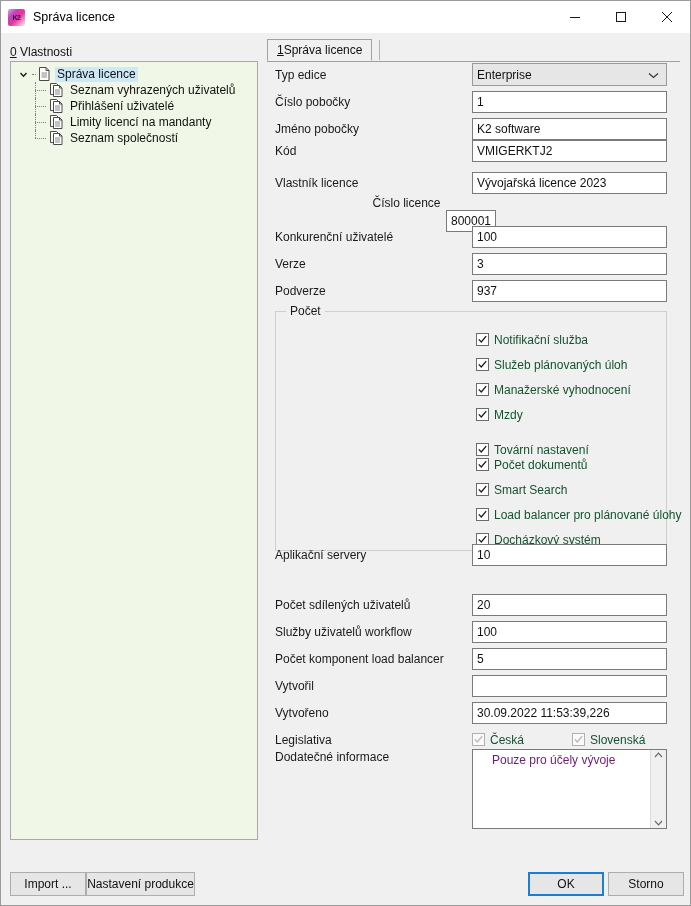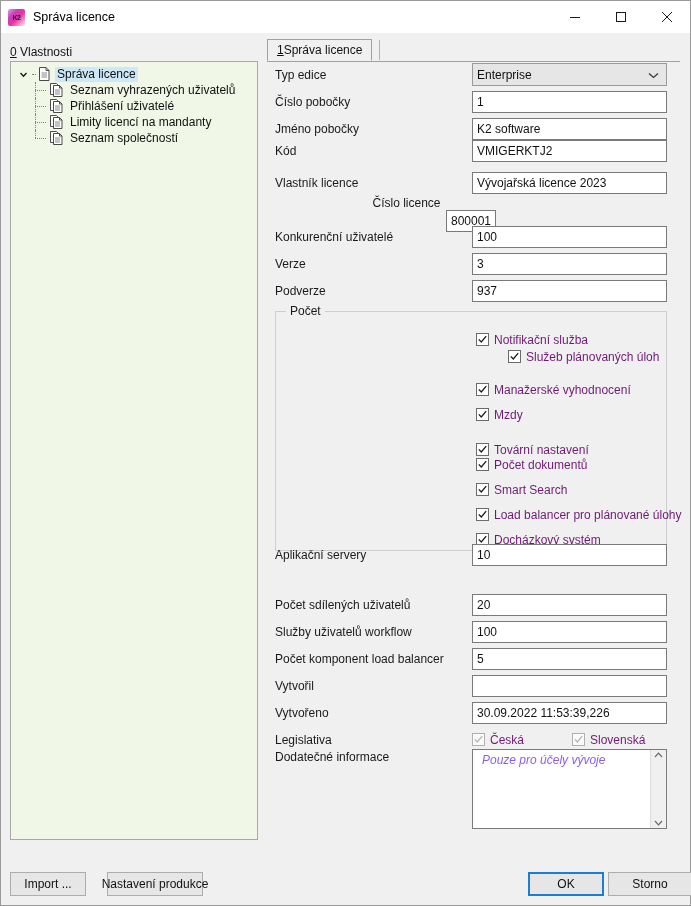--- a/index.html
+++ b/index.html
@@ -290,21 +290,21 @@
     height: 13px;
     border: 1px solid #6b6b6b;
     background: #fff;
     box-sizing: border-box;
     flex: none;
     position: relative;
     margin-right: 5px;
   }
   .cbox svg { position: absolute; left: 1px; top: 1px; display: block; }
   .cbox.disabled { border-color: #b0b0b0; background: #fafafa; }
-  .chk-label { font-size: 12px; color: #701a75; white-space: nowrap; }
+  .chk-label { font-size: 12px; color: #14532d; white-space: nowrap; }
 
   .legis-row {
     position: absolute;
     left: 14px;
     right: 23px;
     height: 27px;
     display: flex;
     align-items: center;
   }
   .legis-item {
@@ -316,26 +316,25 @@
   
   .ta-wrap {
     position: absolute;
     border: 1px solid #7a7a7a;
     background: #fff;
     box-sizing: border-box;
     display: flex;
   }
   .ta-text {
     flex: 1 1 auto;
-    padding: 3px 9px;
-    font-size: 12px;
-    color: #8b5cf6;
+    padding: 3px 19px;
+    font-size: 12px;
+    color: #701a75;
     line-height: 15px;
     overflow: hidden;
-    font-style: italic;
   }
   .ta-scroll {
     width: 16px;
     flex: none;
     background: #f0f0f0;
     border-left: 1px solid #dcdcdc;
     display: flex;
     flex-direction: column;
     justify-content: space-between;
     align-items: center;
@@ -568,21 +567,21 @@
 
           <div class="chk-row" style="top:19px;">
             <span class="cbox">
                 <svg width="9" height="9" viewBox="0 0 9 9">
                   <polyline points="0.8,4.4 3.3,7 8.2,1.2" fill="none" stroke="#1a1a1a" stroke-width="1.3"></polyline>
                 </svg>
               </span>
             <span class="chk-label">Notifikační služba</span>
           </div>
 
-          <div class="chk-row" style="top:36px;margin-left:32px;">
+          <div class="chk-row" style="top:44px;">
             <span class="cbox">
                 <svg width="9" height="9" viewBox="0 0 9 9">
                   <polyline points="0.8,4.4 3.3,7 8.2,1.2" fill="none" stroke="#1a1a1a" stroke-width="1.3"></polyline>
                 </svg>
               </span>
             <span class="chk-label">Služeb plánovaných úloh</span>
           </div>
 
           <div class="chk-row" style="top:69px;">
             <span class="cbox">
@@ -726,18 +725,18 @@
               </svg>
           </div>
         </div>
 
       </div>
     </div>
   </div>
 
   <div class="footer">
     <div class="btn" style="left:9px;top:7px;width:76px;">Import ...</div>
-    <div class="btn" style="left:106px;top:7px;width:96px;">Nastavení produkce</div>
+    <div class="btn" style="left:85px;top:7px;width:109px;">Nastavení produkce</div>
     <div class="btn primary" style="left:527px;top:7px;width:76px;">OK</div>
-    <div class="btn" style="left:607px;top:7px;width:84px;text-align:right;">Storno</div>
+    <div class="btn" style="left:607px;top:7px;width:76px;text-align:right;">Storno</div>
   </div>
 
 </div>
 
 </body></html>

